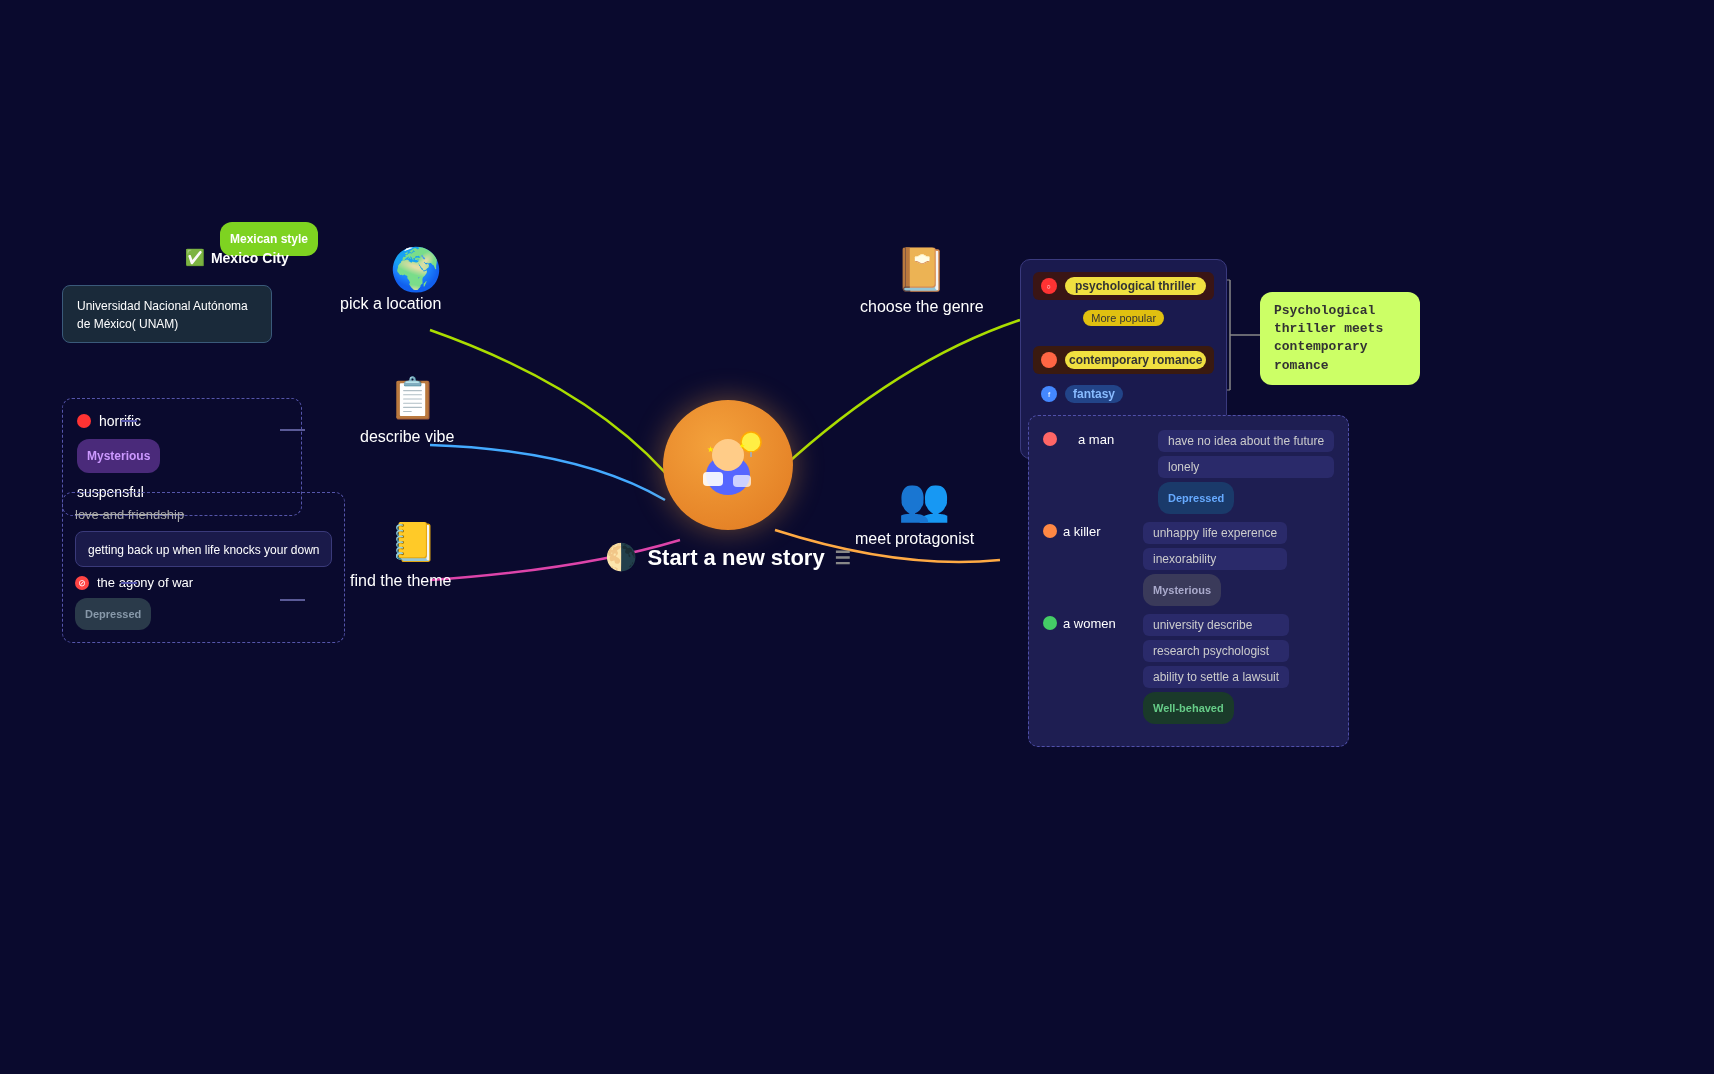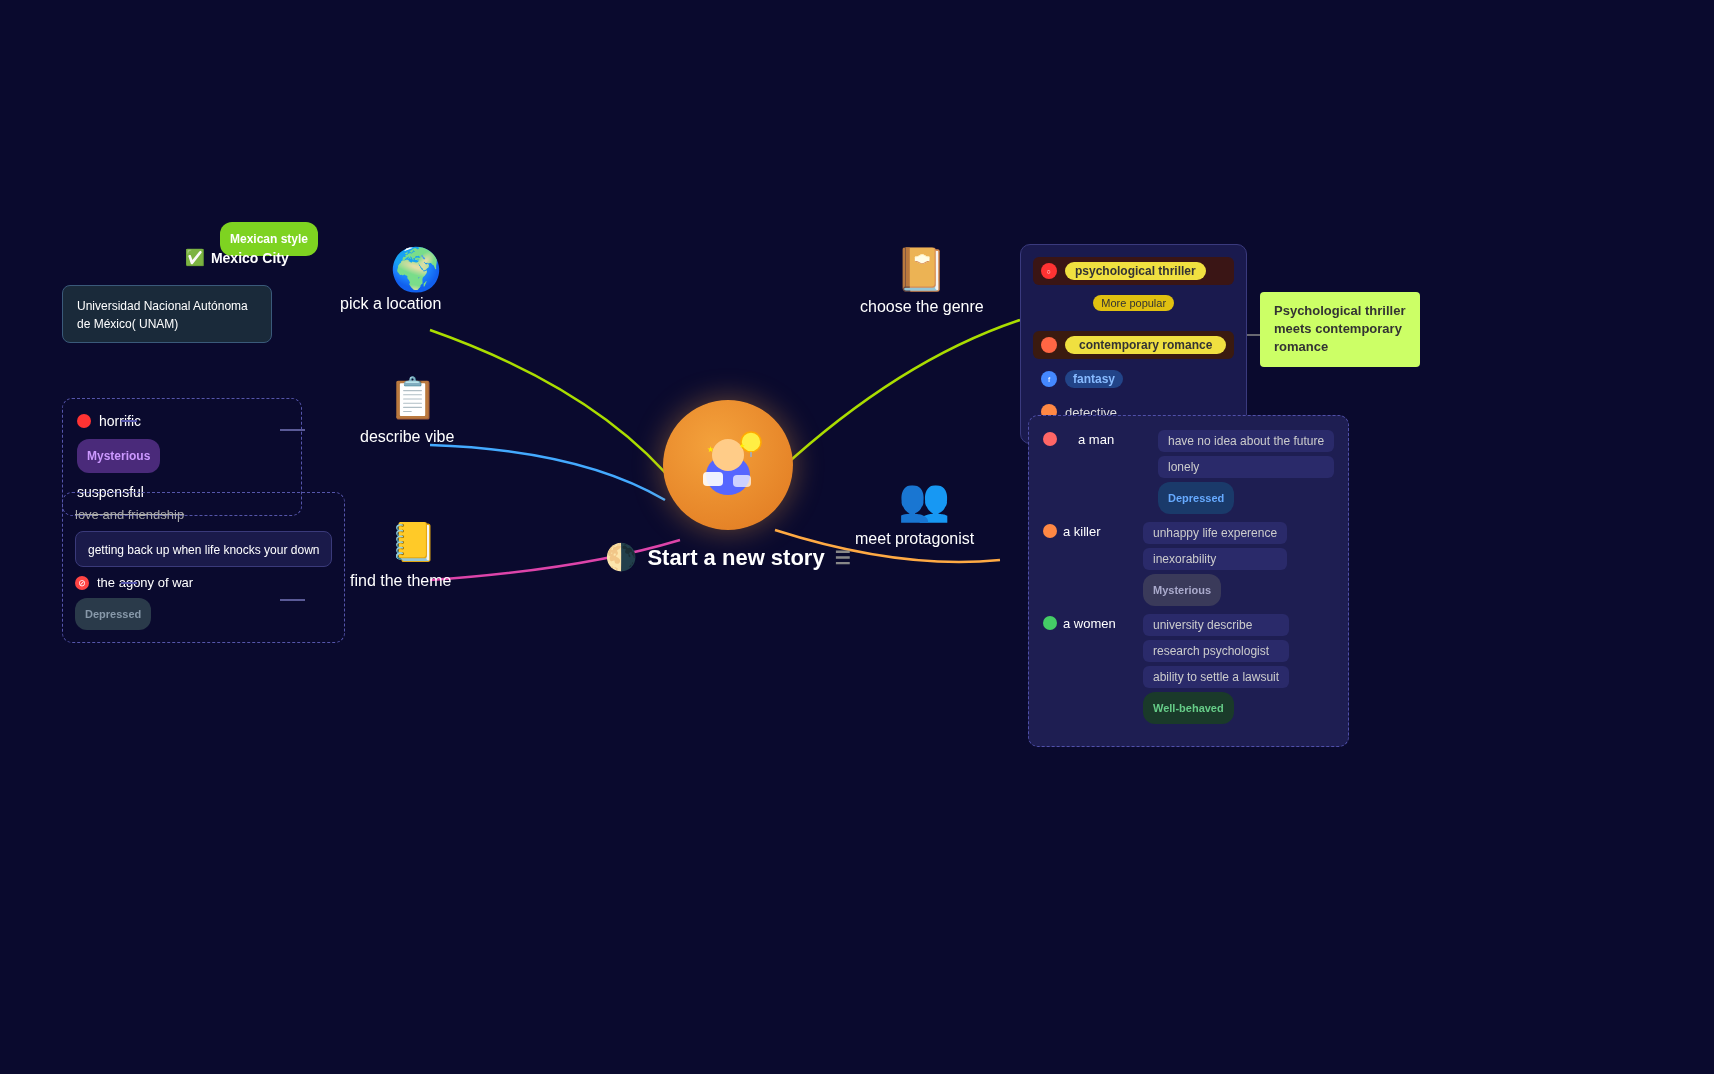--- a/index.html
+++ b/index.html
@@ -182,26 +182,27 @@
     }
 
     .blue-tag {
       background: #1a3a6a;
       color: #66aaff;
     }
 
     .result-box {
       background: #ccff66;
       color: #333;
-      border-radius: 4px;
+      border-radius: 12px;
       padding: 10px 14px;
       font-size: 13px;
       font-weight: 600;
       max-width: 160px;
       line-height: 1.4;
+      font-family: Liberation Mono, monospace;
     }
   </style>
 </head>
 <body>
 
 <svg class="connector-svg" xmlns="http://www.w3.org/2000/svg">
 
   <path d="M 680 490 Q 600 390 430 330" stroke="#aadd00" stroke-width="2.5" fill="none"></path>
 
   <path d="M 780 470 Q 900 360 1020 320" stroke="#aadd00" stroke-width="2.5" fill="none"></path>
@@ -260,39 +261,39 @@
 </div>
 
 <div style="position:absolute; left:62px; top:285px; background:#1a2a3a; border:1px solid #3a5a7a; border-radius:8px; padding:10px 14px; max-width:210px;">
   <span style="color:white; font-size:12px;">Universidad Nacional Autónoma de México( UNAM)</span>
 </div>
 
 <div style="position:absolute; left:895px; top:245px; font-size:42px;">📔</div>
 
 <div class="branch-label" style="left:860px; top:298px;">choose the genre</div>
 
-<div class="genre-panel" style="left:1020px; top:244px;">
+<div class="genre-panel" style="left:1020px; top:259px;">
 
   <div class="genre-item" style="background:#3a1515;">
     <div class="genre-dot" style="background:#ff3333;">
       <svg width="10" height="10" viewBox="0 0 10 10">
           <circle cx="5" cy="5" r="4" fill="#ff3333"></circle>
           <text x="2.5" y="7.5" font-size="7" fill="white">○</text>
         </svg>
     </div>
     <span style="background:#f0e040; color:#333; border-radius:10px; padding:2px 10px; font-size:12px; font-weight:700;">psychological thriller</span>
   </div>
 
   <div style="display:flex; justify-content:center; margin-bottom:16px;">
     <span class="popular-badge">More popular</span>
   </div>
 
   <div class="genre-item" style="background:#3a1a10;">
     <div class="genre-dot" style="background:#ff6644;"></div>
-    <span style="background:#f0e040; color:#333; border-radius:10px; padding:2px 14px; font-size:12px; font-weight:700;">contemporary romance</span>
+    <span style="background:#f0e040; color:#333; border-radius:10px; padding:2px 4px; font-size:12px; font-weight:700;">contemporary romance</span>
   </div>
 
   <div class="genre-item">
     <div class="genre-dot" style="background:#4488ff;">
       <span style="font-size:8px; color:white;">f</span>
     </div>
     <span class="tag" style="background:#224488; color:#88bbff; font-size:12px; padding:2px 8px;">fantasy</span>
   </div>
 
   <div class="genre-item">

